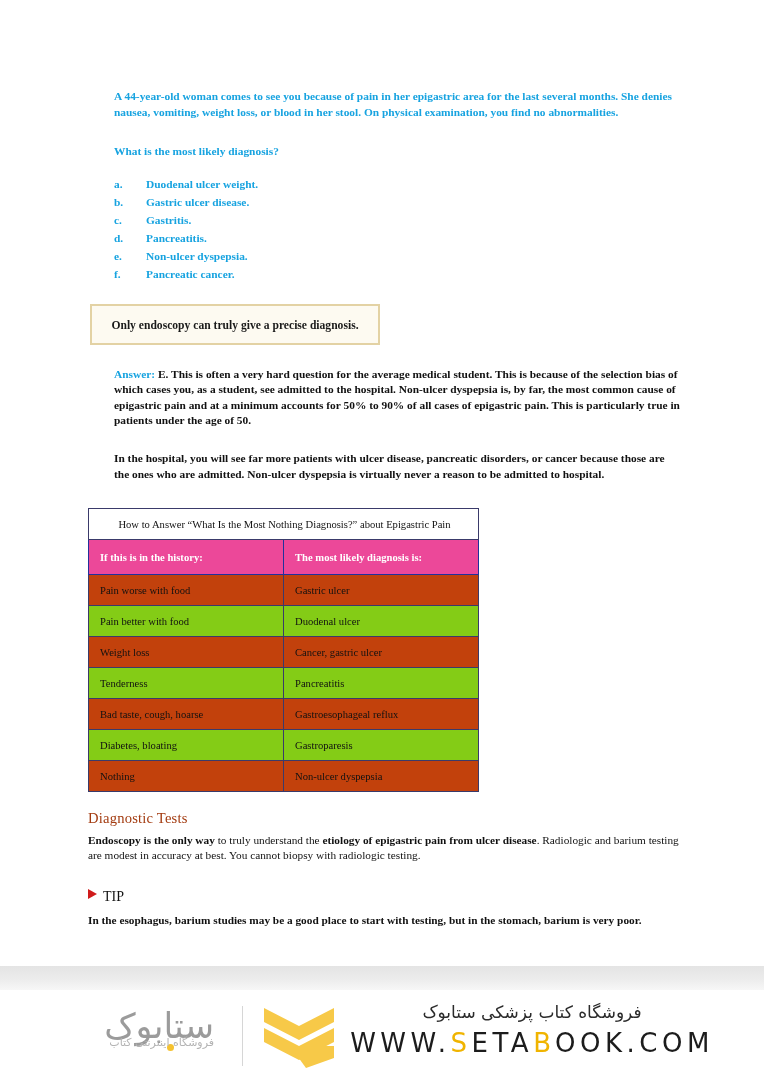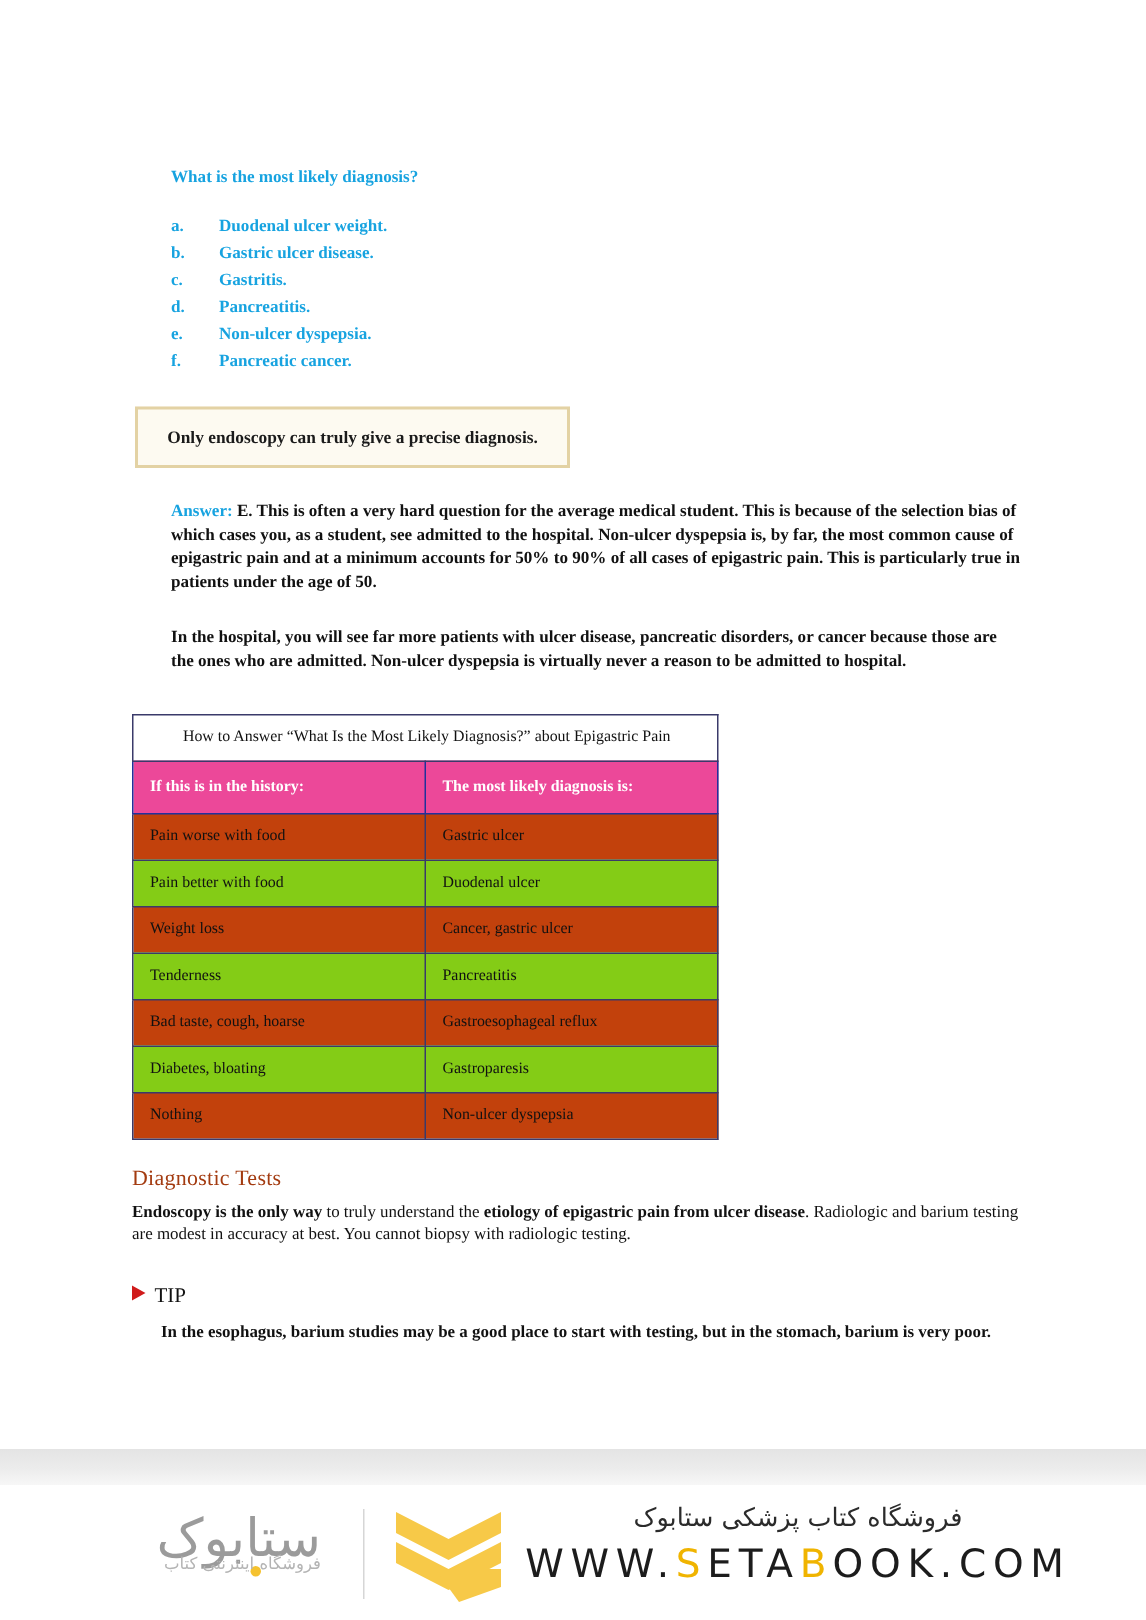--- a/index.html
+++ b/index.html
@@ -176,21 +176,20 @@
   .tip-label {
     font-size: 14px;
     color: #111111;
   }
   p.tip-para {
     color: #111111;
     font-weight: bold;
     font-size: 11.3px;
     line-height: 15.4px;
     margin: 0;
-    text-align: center;
   }
 
   
   #footer {
     position: absolute;
     left: 0;
     top: 990px;
     width: 748px;
     height: 90px;
     background: #ffffff;
@@ -272,20 +271,21 @@
   }
   .url .gold { color: #f0b400; }
 </style>
 </head>
 <body>
 
 <div id="page">
 
   <div id="content">
 
+    <p class="vignette">A 44-year-old woman comes to see you because of pain in her epigastric area for the last several months. She denies nausea, vomiting, weight loss, or blood in her stool. On physical examination, you find no abnormalities.</p>
 
     <p class="question-line">What is the most likely diagnosis?</p>
 
     <ol class="choices">
       <li>
         <span class="letter">a.</span>
         <span>Duodenal ulcer weight.</span>
       </li>
       <li>
         <span class="letter">b.</span>
@@ -313,21 +313,21 @@
       <span class="callout-text">Only endoscopy can truly give a precise diagnosis.</span>
     </div>
 
     <p class="body-para"><span class="answer-lead">Answer:</span><span> E. This is often a very hard question for the average medical student. This is because of the selection bias of which cases you, as a student, see admitted to the hospital. Non-ulcer dyspepsia is, by far, the most common cause of epigastric pain and at a minimum accounts for 50% to 90% of all cases of epigastric pain. This is particularly true in patients under the age of 50.</span></p>
 
     <p class="body-para">In the hospital, you will see far more patients with ulcer disease, pancreatic disorders, or cancer because those are the ones who are admitted. Non-ulcer dyspepsia is virtually never a reason to be admitted to hospital.</p>
 
     <table class="dx-table">
       <tbody>
         <tr>
-          <td class="tbl-caption" colspan="2">How to Answer “What Is the Most Likely Diagnosis?” about Epigastric Pain</td>
+          <td class="tbl-caption" colspan="2">How to Answer “What Is the Most Nothing Diagnosis?” about Epigastric Pain</td>
         </tr>
         <tr class="tbl-head">
           <td class="col-a">If this is in the history:</td>
           <td class="col-b">The most likely diagnosis is:</td>
         </tr>
         <tr class="row-light">
           <td class="col-a">Pain worse with food</td>
           <td class="col-b">Gastric ulcer</td>
         </tr>
         <tr class="row-dark">

